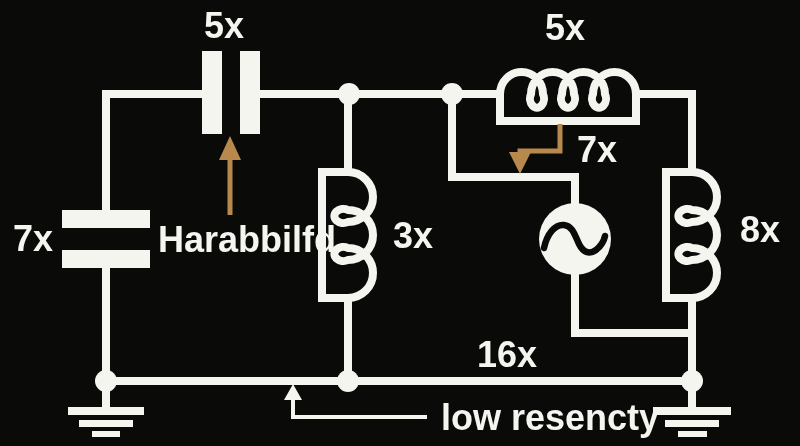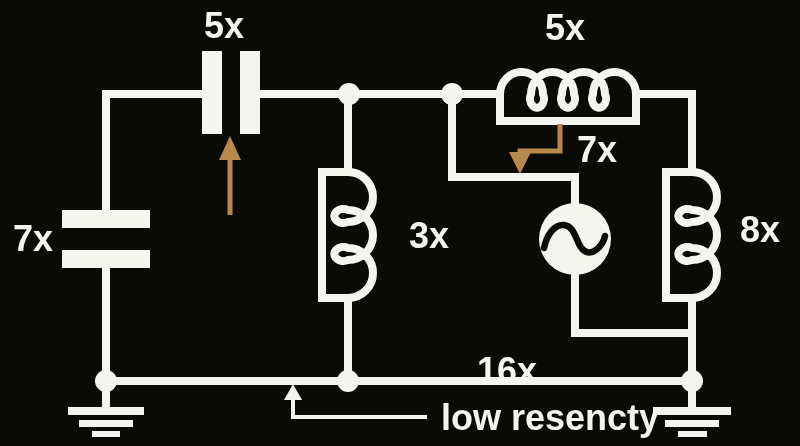--- a/index.html
+++ b/index.html
@@ -116,19 +116,20 @@
 
     <g>
       <polyline class="thin" points="427,417 293,417 293,396"></polyline>
       <polygon class="whitehead" points="293,384 284,400 302,400"></polygon>
     </g>
   </svg>
 
   <span class="lbl" style="left:204px;top:8px;">5x</span>
   <span class="lbl" style="left:545px;top:10px;">5x</span>
   <span class="lbl" style="left:13px;top:221px;">7x</span>
-  <span class="lbl" style="left:409px;top:218px;">3x</span>
+  <span class="lbl" style="left:158px;top:222px;">Harabbilfd</span>
+  <span class="lbl" style="left:393px;top:218px;">3x</span>
   <span class="lbl" style="left:577px;top:132px;">7x</span>
   <span class="lbl" style="left:740px;top:212px;">8x</span>
-  <span class="lbl" style="left:477px;top:353px;">16x</span>
+  <span class="lbl" style="left:477px;top:337px;">16x</span>
   <span class="lbl" style="left:441px;top:400px;">low resencty</span>
 
 </div>
 
 </body></html>

